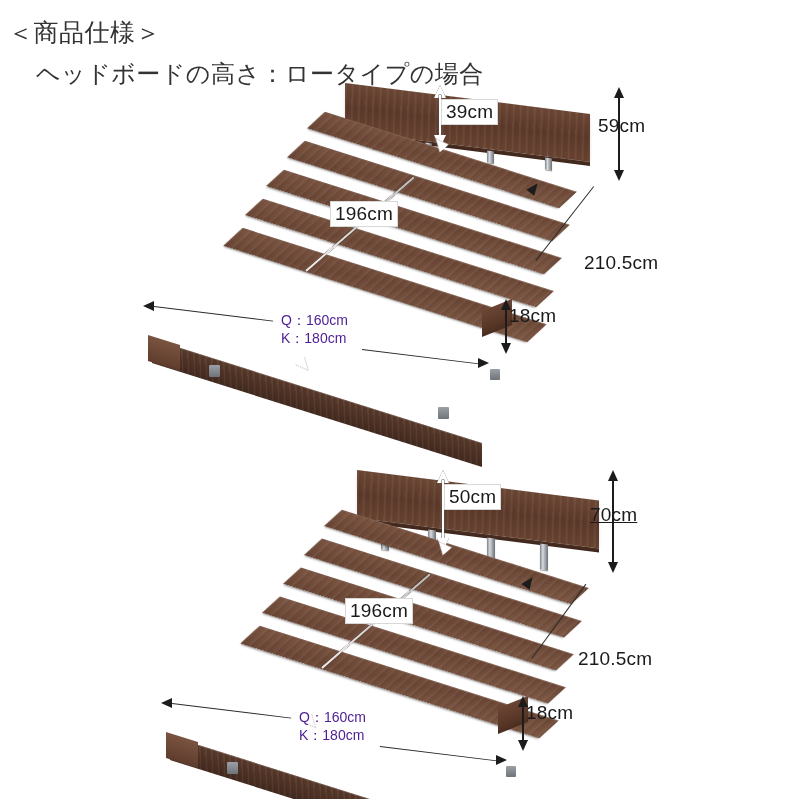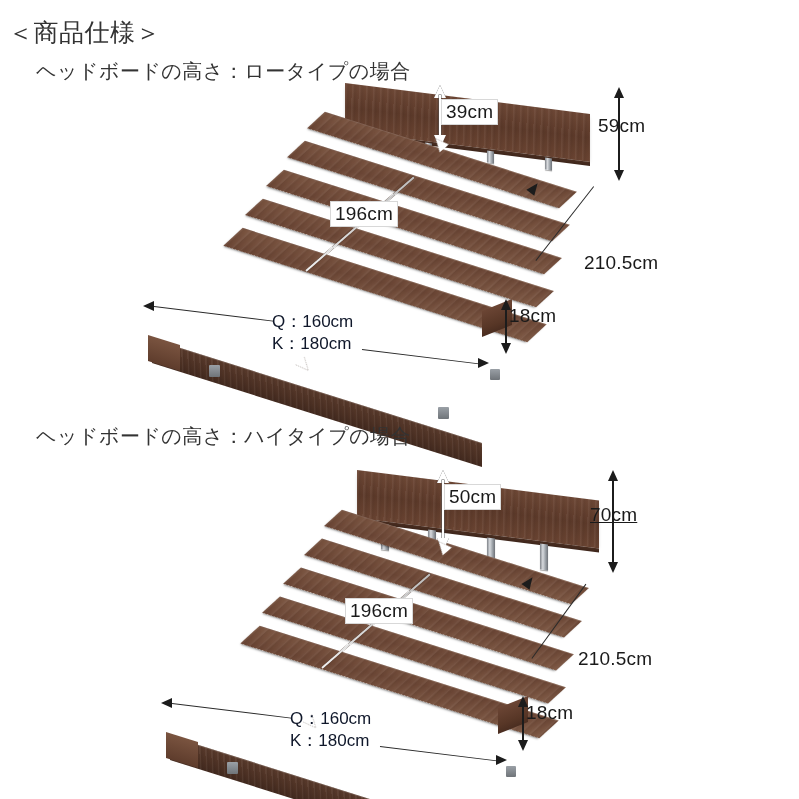--- a/index.html
+++ b/index.html
@@ -26,21 +26,21 @@
     position: absolute;
     left: 8px;
     top: 16px;
     font-size: 25px;
     letter-spacing: 0.5px;
     color: #333333;
     white-space: nowrap;
   }
   .section-heading {
     position: absolute;
-    font-size: 20px;
+    font-size: 24px;
     letter-spacing: 0.5px;
     color: #333333;
     white-space: nowrap;
   }
   .section-heading.low  { left: 36px; top: 58px; }
   .section-heading.high { left: 36px; top: 423px; }
 
   
   .figure {
     position: absolute;
@@ -210,24 +210,25 @@
     box-shadow: 0 0 0 0.4px rgba(60,40,30,0.55);
   }
   .diag-arrow {
     position: absolute;
     width: 0; height: 0;
     transform-origin: 50% 50%;
   }
 
   .bottom-dim-labels {
     position: absolute;
-    font-size: 17px;
-    color: #0f172a;
+    font-size: 14px;
+    color: #4c1d95;
     line-height: 1.32;
     white-space: nowrap;
+    margin-left: 9px;
   }
 </style>
 </head>
 <body>
 
 <div class="page">
 
   <div class="spec-title">＜商品仕様＞</div>
 
   <div class="section-heading low">ヘッドボードの高さ：ロータイプの場合</div>
@@ -313,21 +314,20 @@
       <div class="diag" style="left:154px; top:229px; width:120px; transform:rotate(7deg);"></div>
       <div class="diag" style="left:362px; top:272px; width:120px; transform:rotate(7deg);"></div>
       <div class="arrow right" style="left:478px; top:281px;"></div>
       <div class="bottom-dim-labels" style="left:272px; top:234px;">
         <div>Q：160cm</div>
         <div>K：180cm</div>
       </div>
     </div>
   </div>
 
-  <div class="section-heading high">ヘッドボードの高さ：ハイタイプの場合</div>
 
   <div class="figure high">
     <div class="bed">
 
       <div class="headboard" style="left:357px; top:12px; width:242px; height:48px;"></div>
       <div class="hb-edge" style="left:357px; top:60px; width:242px; height:4px;"></div>
 
       <div class="hb-leg" style="left:381px; top:66px; width:8px; height:26px; transform:skewY(8deg);"></div>
       <div class="hb-leg" style="left:428px; top:72px; width:8px; height:26px; transform:skewY(8deg);"></div>
       <div class="hb-leg" style="left:487px; top:80px; width:8px; height:26px; transform:skewY(8deg);"></div>

